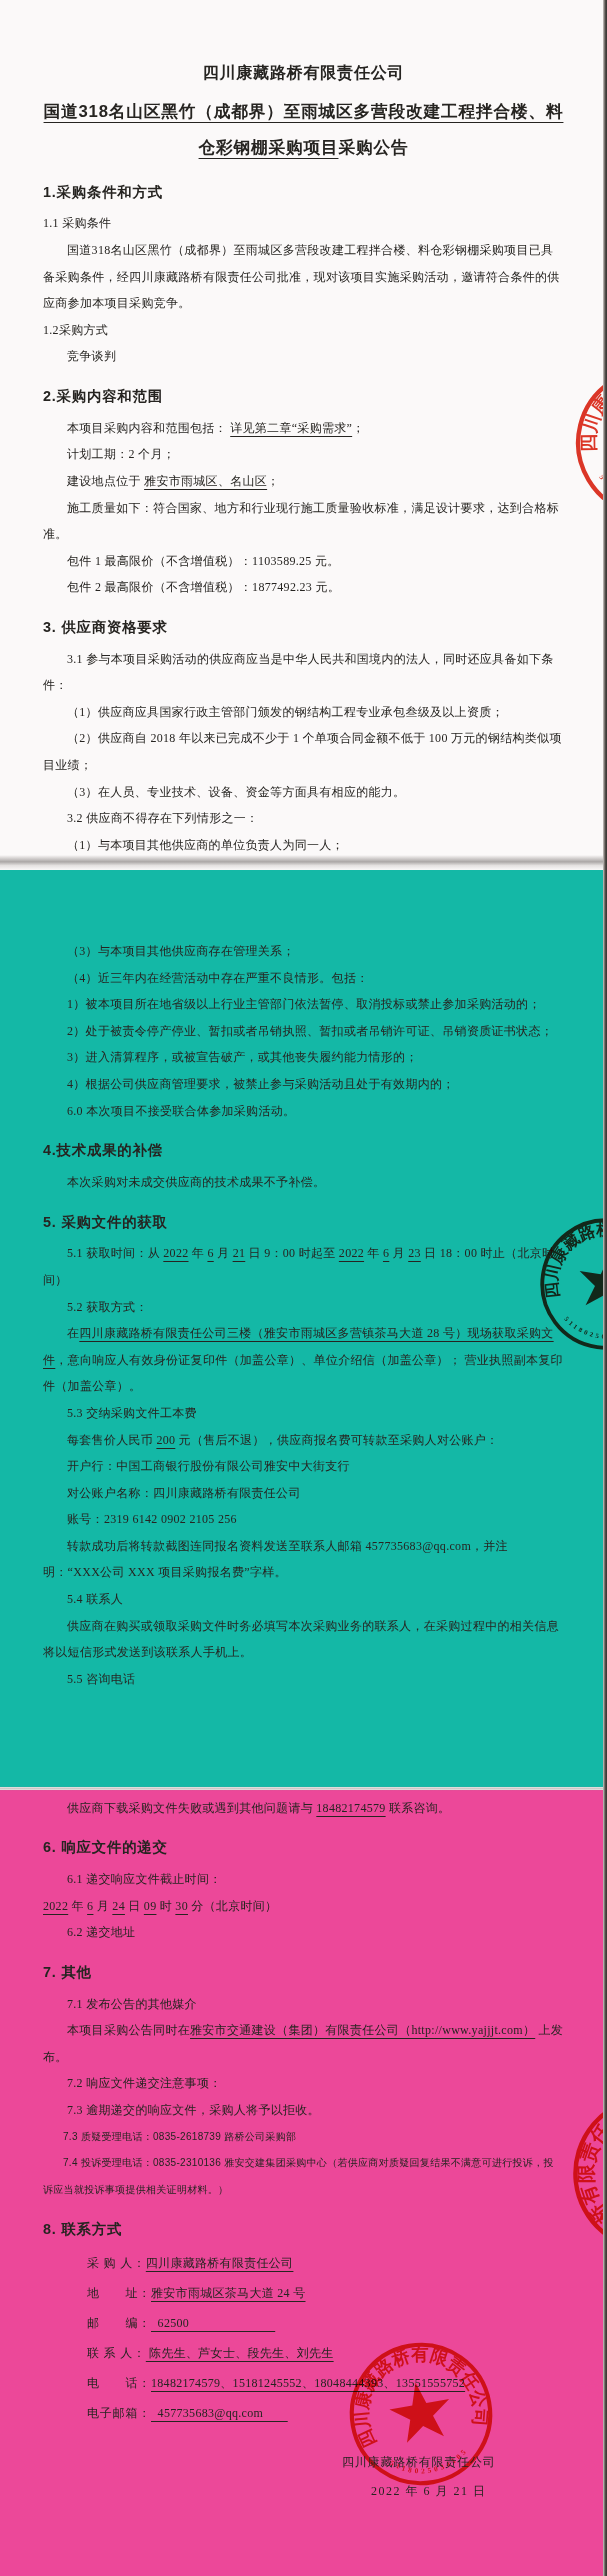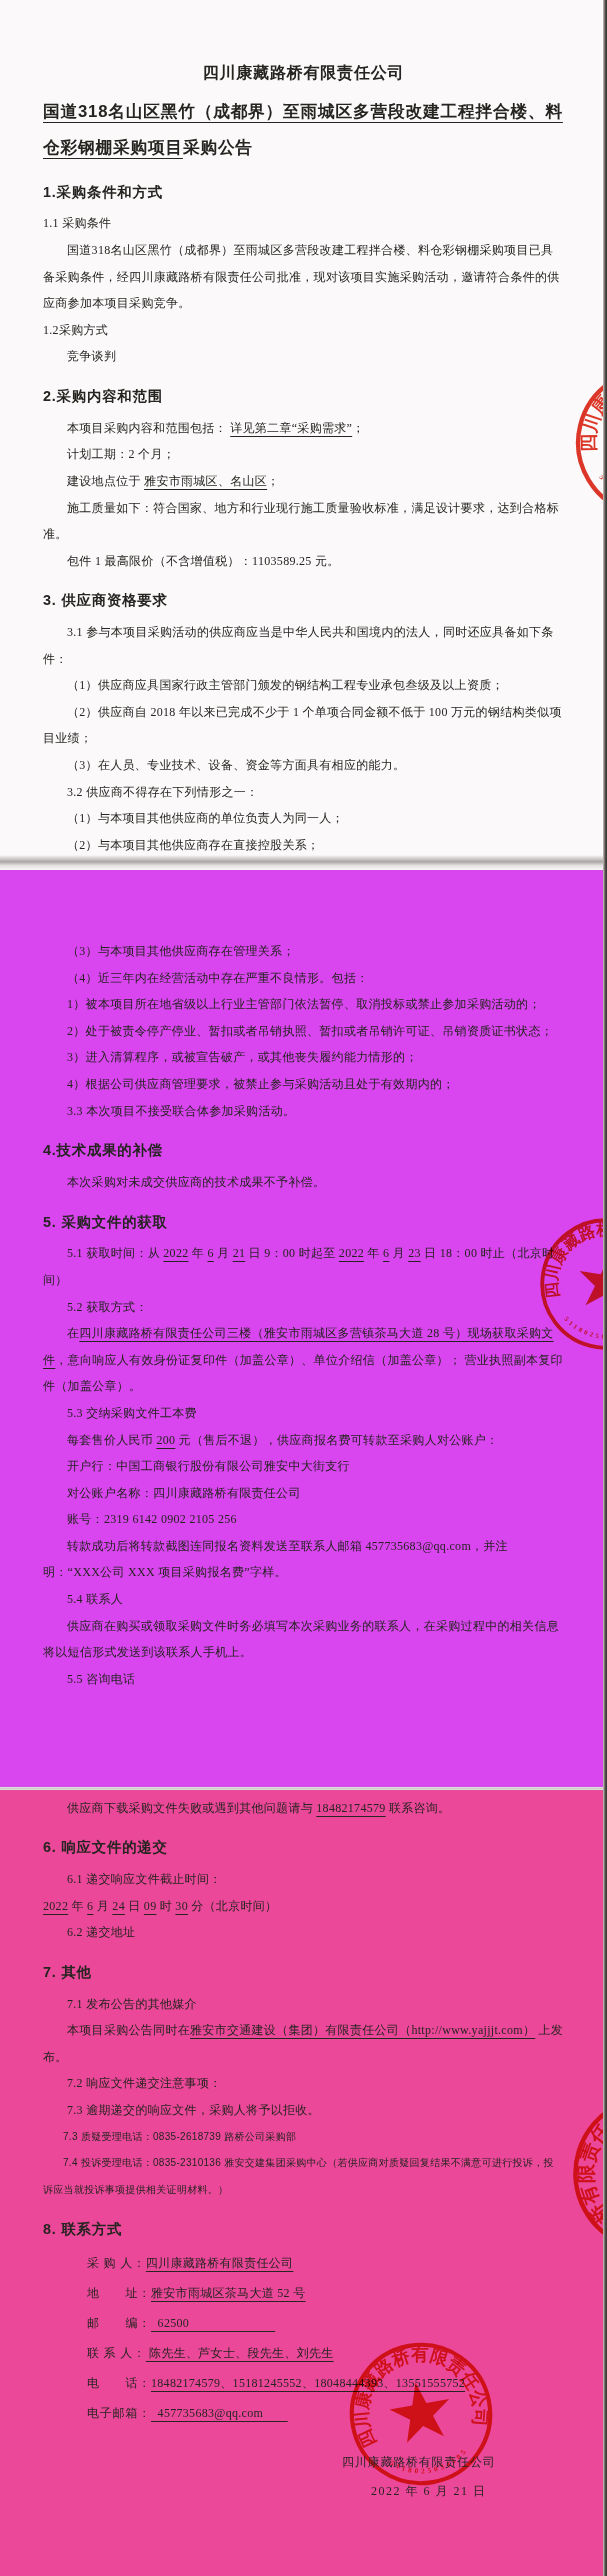--- a/index.html
+++ b/index.html
@@ -1,26 +1,26 @@
 <!DOCTYPE html>
 <html style="font-size:12px"><head>
 <meta charset="utf-8">
 <style>
   html,body{margin:0;padding:0;background:#f1eeee;}
   .doc{position:relative;width:607px;height:2576px;overflow:hidden;background:#faf8f8;color:#262421;}
   .page{position:absolute;left:0;width:607px;overflow:hidden;}
   #page1{top:0;height:864px;background:#fbf9f9;}
-  #page2{top:870px;height:917px;background:#d946ef;}
+  #page2{top:870px;height:917px;background:#14b8a6;}
   #page3{top:1790px;height:879px;background:#ec4899;}
   .content{padding:0 43px;}
   #page1 .content{padding-top:62px;}
   #page2 .content{padding-top:68px;}
   #page3 .content{padding-top:4.6px;}
   .c-title{font:bold 16px/21px "Liberation Sans",sans-serif;text-align:center;letter-spacing:0.8px;}
-  .doc-title{font:bold 16.7px/36px "Liberation Sans",sans-serif;letter-spacing:0.8px;margin-top:10.6px;}
+  .doc-title{font:bold 16.7px/36px "Liberation Sans",sans-serif;text-align:center;letter-spacing:0.8px;margin-top:10.6px;}
   .doc-title .u{text-decoration:underline;text-decoration-thickness:1.1px;text-underline-offset:4.6px;}
   .h1{font:bold 14.4px/20.5px "Liberation Sans",sans-serif;margin:16px 0 8.3px;letter-spacing:0.8px;}
   .para{font:12px/26.6px "Liberation Serif","DejaVu Serif",serif;margin:0;letter-spacing:0.3px;}
   .para.b{font-weight:normal;font-family:"Liberation Sans",sans-serif;font-size:10px;}
   .ind{text-indent:2em;}
   .u{text-decoration:underline;text-decoration-thickness:0.8px;text-underline-offset:3.8px;}
   .row{font:12px/30px "Liberation Serif","DejaVu Serif",serif;margin:0;letter-spacing:0.3px;padding-left:20px;white-space:pre;}
   .row .lab{letter-spacing:0.8px;margin-left:24px;}
   .row .val{text-decoration:underline;text-underline-offset:3.8px;}
   .sign{font:12px/23px "Liberation Serif",serif;margin-top:23px;padding-left:299px;letter-spacing:0.8px;position:relative;z-index:1;}
@@ -44,39 +44,40 @@
         <div class="para">1.1 采购条件</div>
         <div class="para ind">国道318名山区黑竹（成都界）至雨城区多营段改建工程拌合楼、料仓彩钢棚采购项目已具备采购条件，经四川康藏路桥有限责任公司批准，现对该项目实施采购活动，邀请符合条件的供应商参加本项目采购竞争。</div>
         <div class="para">1.2采购方式</div>
         <div class="para ind">竞争谈判</div>
         <div class="h1">2.采购内容和范围</div>
         <div class="para ind"><span>本项目采购内容和范围包括： </span><span class="u">详见第二章“采购需求”</span><span>；</span></div>
         <div class="para ind">计划工期：2 个月；</div>
         <div class="para ind"><span>建设地点位于 </span><span class="u">雅安市雨城区、名山区</span><span>；</span></div>
         <div class="para ind">施工质量如下：符合国家、地方和行业现行施工质量验收标准，满足设计要求，达到合格标准。</div>
         <div class="para ind">包件 1 最高限价（不含增值税）：1103589.25 元。</div>
+        <div class="para ind">包件 2 最高限价（不含增值税）：1877492.23 元。</div>
         <div class="h1">3. 供应商资格要求</div>
         <div class="para ind">3.1 参与本项目采购活动的供应商应当是中华人民共和国境内的法人，同时还应具备如下条件：</div>
         <div class="para ind">（1）供应商应具国家行政主管部门颁发的钢结构工程专业承包叁级及以上资质；</div>
         <div class="para ind">（2）供应商自 2018 年以来已完成不少于 1 个单项合同金额不低于 100 万元的钢结构类似项目业绩；</div>
         <div class="para ind">（3）在人员、专业技术、设备、资金等方面具有相应的能力。</div>
         <div class="para ind">3.2 供应商不得存在下列情形之一：</div>
         <div class="para ind">（1）与本项目其他供应商的单位负责人为同一人；</div>
         <div class="para ind">（2）与本项目其他供应商存在直接控股关系；</div>
       </div>
     </div>
   <div class="page" id="page2">
       <div class="content">
         <div class="para ind">（3）与本项目其他供应商存在管理关系；</div>
         <div class="para ind">（4）近三年内在经营活动中存在严重不良情形。包括：</div>
         <div class="para ind">1）被本项目所在地省级以上行业主管部门依法暂停、取消投标或禁止参加采购活动的；</div>
         <div class="para ind">2）处于被责令停产停业、暂扣或者吊销执照、暂扣或者吊销许可证、吊销资质证书状态；</div>
         <div class="para ind">3）进入清算程序，或被宣告破产，或其他丧失履约能力情形的；</div>
         <div class="para ind">4）根据公司供应商管理要求，被禁止参与采购活动且处于有效期内的；</div>
-        <div class="para ind">3.3 本次项目不接受联合体参加采购活动。</div>
+        <div class="para ind">6.0 本次项目不接受联合体参加采购活动。</div>
         <div class="h1">4.技术成果的补偿</div>
         <div class="para ind">本次采购对未成交供应商的技术成果不予补偿。</div>
         <div class="h1">5. 采购文件的获取</div>
         <div class="para ind"><span>5.1 获取时间：从 </span><span class="u">2022</span><span> 年 </span><span class="u">6</span><span> 月 </span><span class="u">21</span><span> 日 9：00 时起至 </span><span class="u">2022</span><span> 年 </span><span class="u">6</span><span> 月 </span><span class="u">23</span><span> 日 18：00 时止（北京时间）</span></div>
         <div class="para ind">5.2 获取方式：</div>
         <div class="para ind"><span>在</span><span class="u">四川康藏路桥有限责任公司三楼（雅安市雨城区多营镇茶马大道 28 号）现场获取采购文件</span><span>，意向响应人有效身份证复印件（加盖公章）、单位介绍信（加盖公章）； 营业执照副本复印件（加盖公章）。</span></div>
         <div class="para ind">5.3 交纳采购文件工本费</div>
         <div class="para ind"><span>每套售价人民币 </span><span class="u">200</span><span> 元（售后不退），供应商报名费可转款至采购人对公账户：</span></div>
         <div class="para ind">开户行：中国工商银行股份有限公司雅安中大街支行</div>
         <div class="para ind">对公账户名称：四川康藏路桥有限责任公司</div>
@@ -96,21 +97,21 @@
         <div class="para ind">6.2 递交地址</div>
         <div class="h1">7. 其他</div>
         <div class="para ind">7.1 发布公告的其他媒介</div>
         <div class="para ind"><span>本项目采购公告同时在</span><span class="u">雅安市交通建设（集团）有限责任公司（http://www.yajjjt.com）</span><span> 上发布。</span></div>
         <div class="para ind">7.2 响应文件递交注意事项：</div>
         <div class="para ind">7.3 逾期递交的响应文件，采购人将予以拒收。</div>
         <div class="para ind b">7.3 质疑受理电话：0835-2618739 路桥公司采购部</div>
         <div class="para ind b">7.4 投诉受理电话：0835-2310136 雅安交建集团采购中心（若供应商对质疑回复结果不满意可进行投诉，投诉应当就投诉事项提供相关证明材料。）</div>
         <div class="h1">8. 联系方式</div>
         <div class="row"><span class="lab">采 购 人：</span><span class="val">四川康藏路桥有限责任公司</span></div>
-        <div class="row"><span class="lab">地　　址：</span><span class="val">雅安市雨城区茶马大道 52 号</span></div>
+        <div class="row"><span class="lab">地　　址：</span><span class="val">雅安市雨城区茶马大道 24 号</span></div>
         <div class="row"><span class="lab">邮　　编：</span><span class="val">  62500　　　　　　　</span></div>
         <div class="row"><span class="lab">联 系 人：</span><span class="val"> 陈先生、芦女士、段先生、刘先生</span></div>
         <div class="row"><span class="lab">电　　话：</span><span class="val">18482174579、15181245552、18048444393、13551555752</span></div>
         <div class="row"><span class="lab">电子邮箱：</span><span class="val">  457735683@qq.com　　</span></div>
         <div class="sign">四川康藏路桥有限责任公司</div>
         <div class="date">2022 年 6 月 21 日</div>
       </div>
     </div>
 
   <div class="divider" id="divider1"></div>

